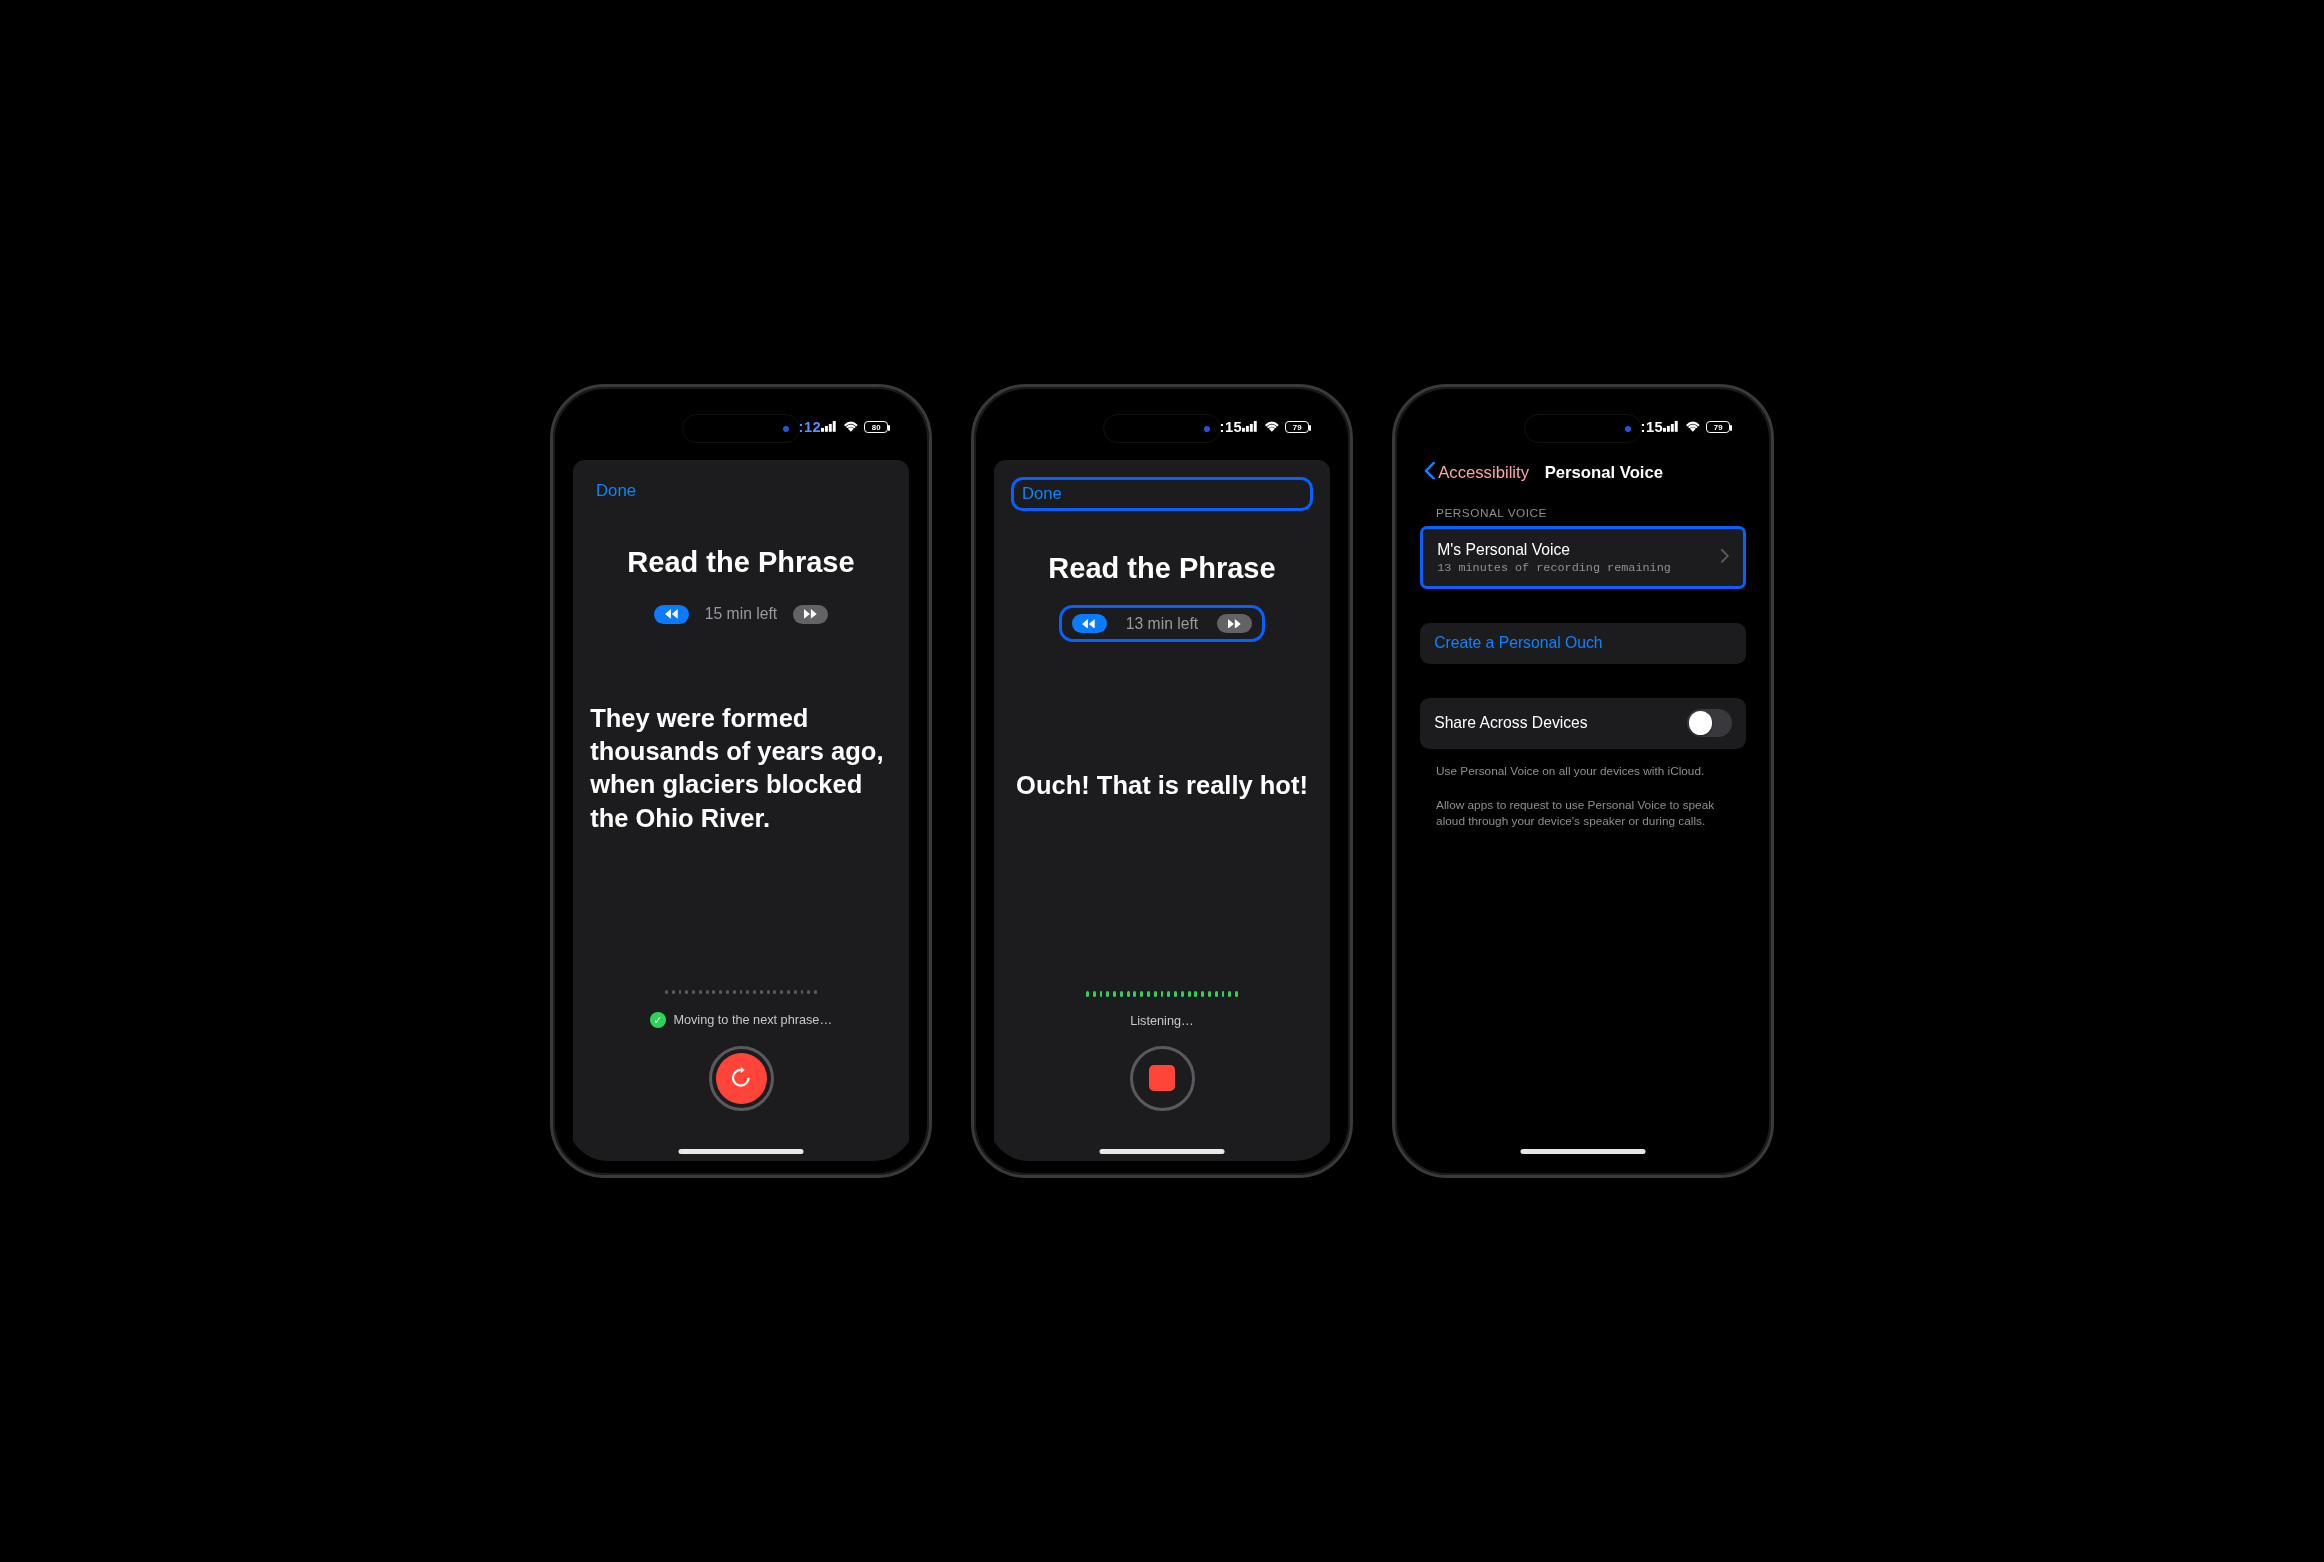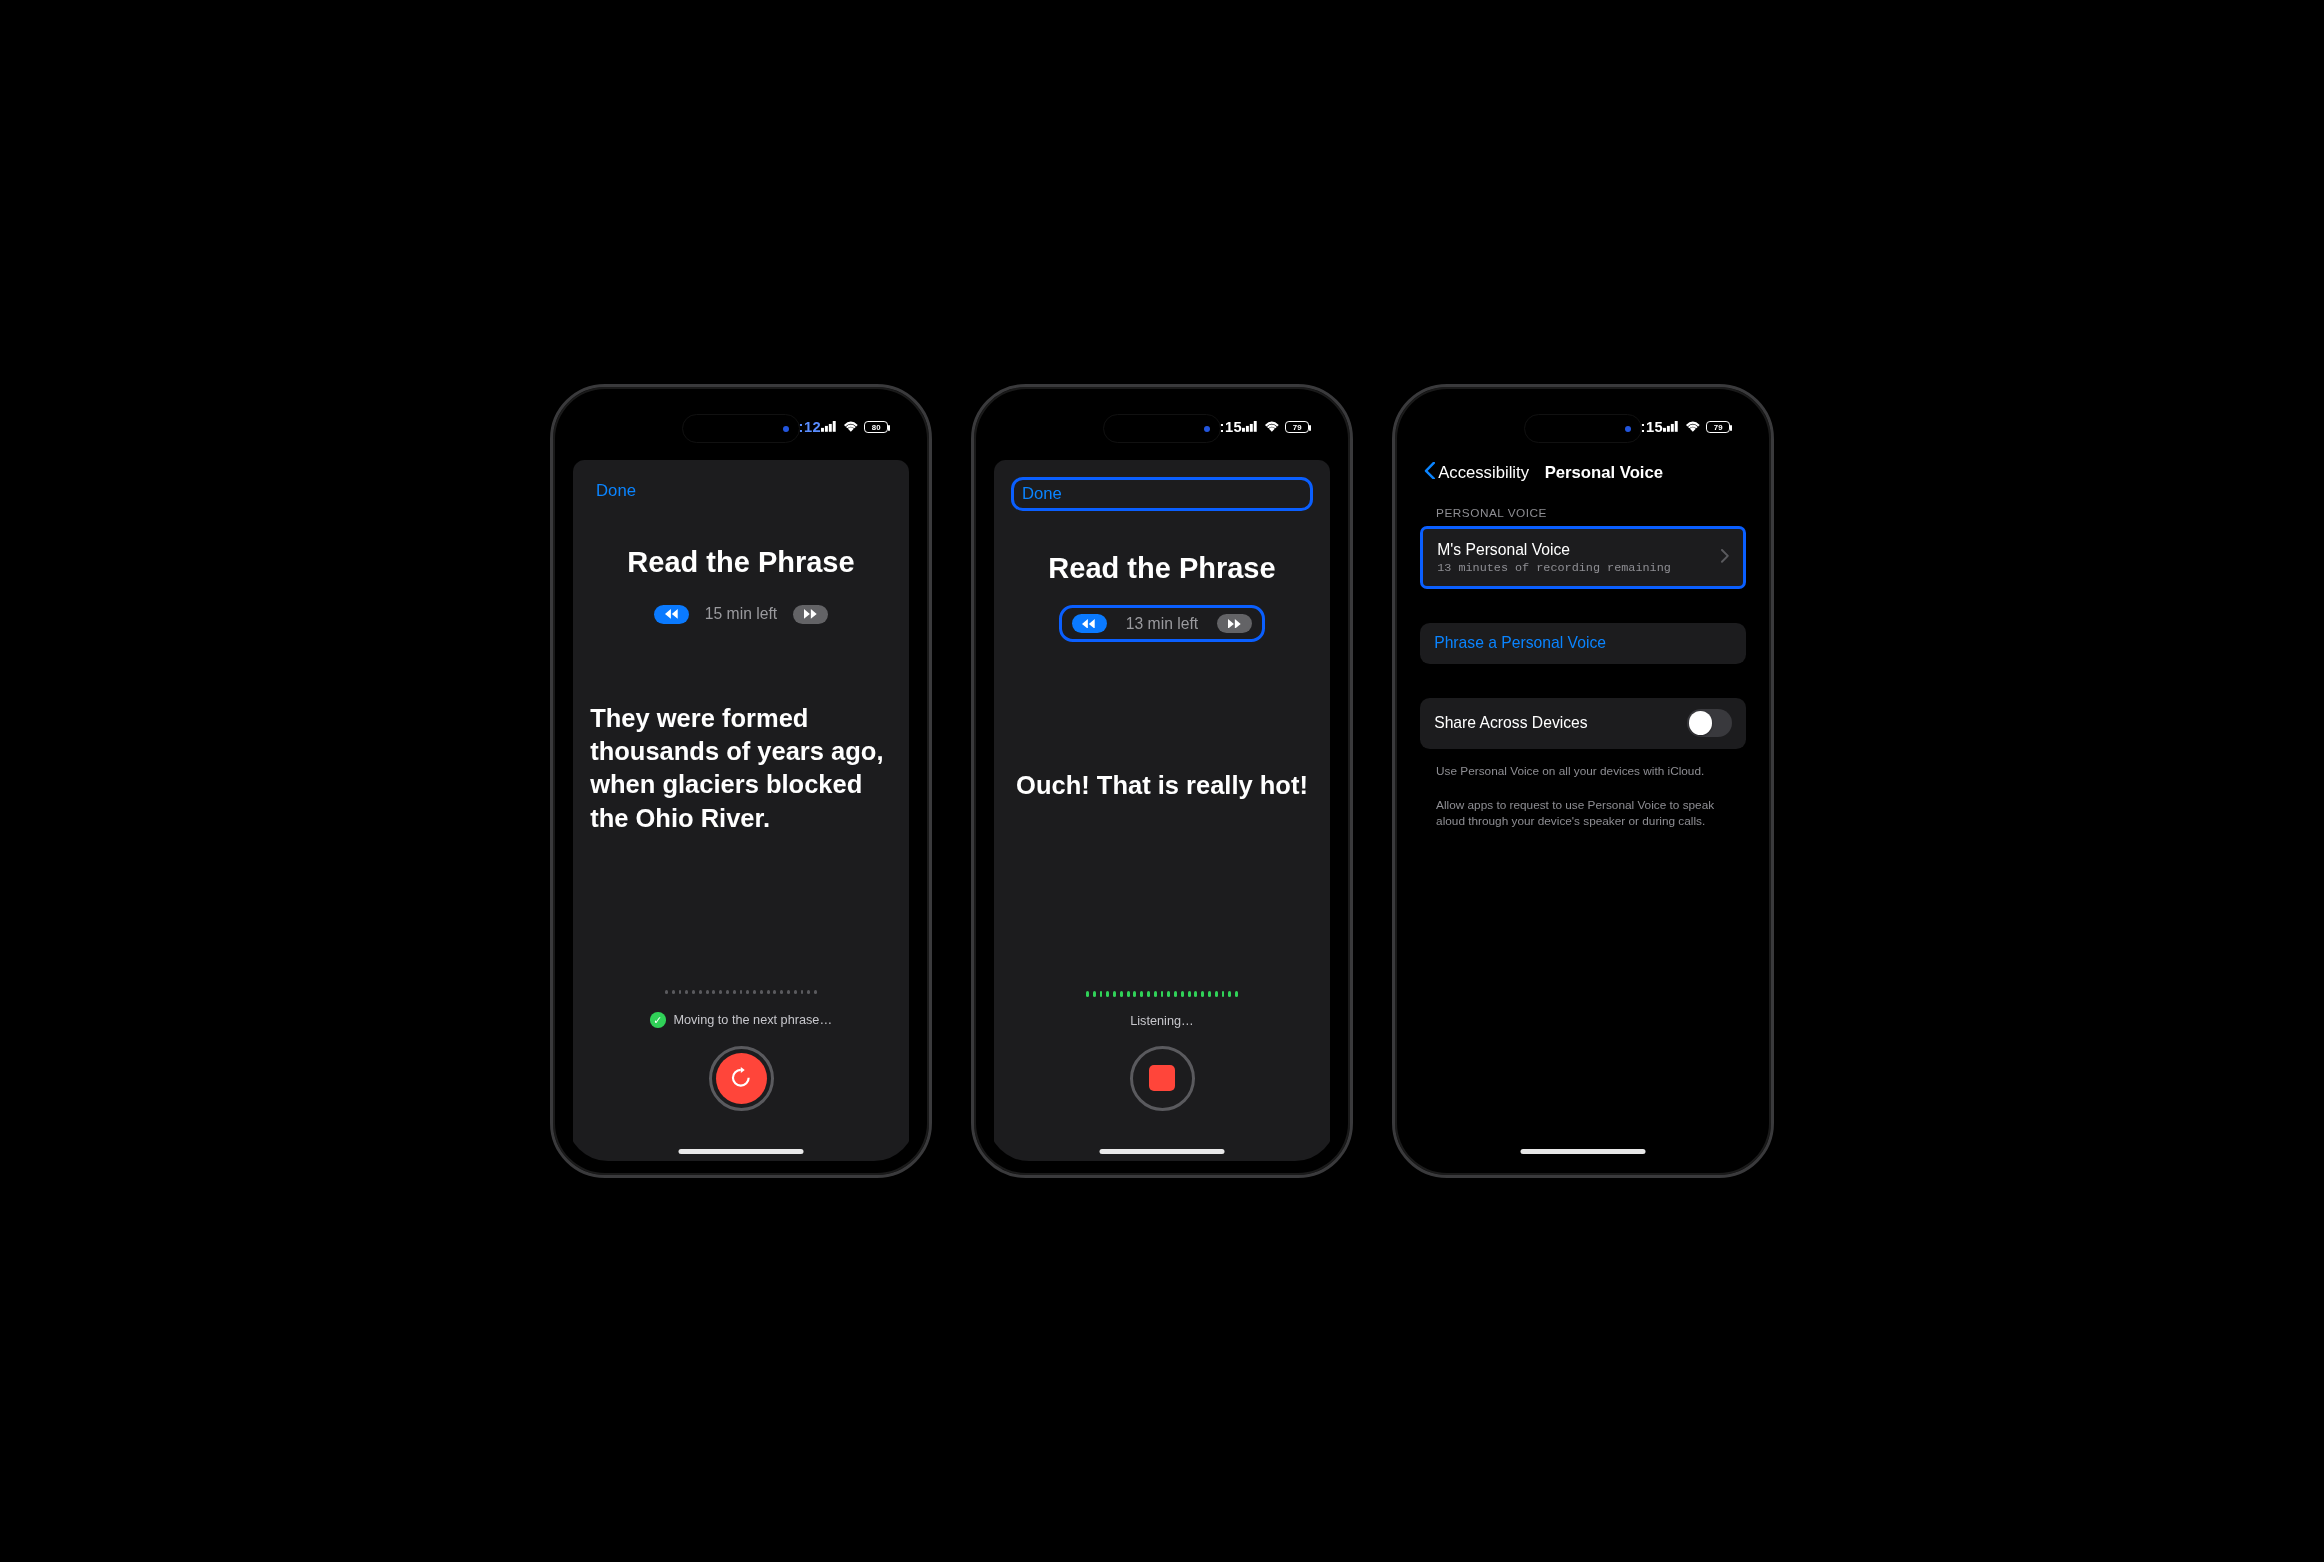--- a/index.html
+++ b/index.html
@@ -214,21 +214,21 @@
     opacity: 0.9;
   }
   
   .nav {
     display: flex;
     align-items: center;
     gap: 7.8px;
     padding: 61px 15.7px 9.8px 15.7px;
     font-size: 16.7px;
   }
-  .nav .back { color: #ffffff; display: flex; align-items: center; gap: 2px; cursor: pointer; }
+  .nav .back { color: #fca5a5; display: flex; align-items: center; gap: 2px; cursor: pointer; }
   .nav .nav-title { font-weight: 600; margin-left: 7.8px; }
   .section-header {
     color: #8e8e93;
     font-size: 11.8px;
     text-transform: uppercase;
     padding: 11.8px 27.4px 5.9px 27.4px;
     letter-spacing: 0.5px;
   }
   .cell-group { margin: 0 11.8px; }
   .cell {
@@ -487,21 +487,21 @@
             <div class="sub">13 minutes of recording remaining</div>
           </div>
           <span class="chev">
             <svg width="7.8" height="13.7" viewBox="0 0 8 14">
                 <path d="M1 1 L7 7 L1 13" stroke="#5a5a5e" stroke-width="2" fill="none" stroke-linecap="round" stroke-linejoin="round"></path>
               </svg>
           </span>
         </div>
         <div style="height:17.6px"></div>
         <div class="cell link">
-          <div class="label">Phrase a Personal Voice</div>
+          <div class="label">Create a Personal Ouch</div>
         </div>
         <div style="height:17.6px"></div>
         <div class="cell">
           <div class="label">Share Across Devices</div>
           <div class="toggle">
               <div class="knob"></div>
             </div>
         </div>
       </div>
       <div class="footer-note">Use Personal Voice on all your devices with iCloud.</div>

